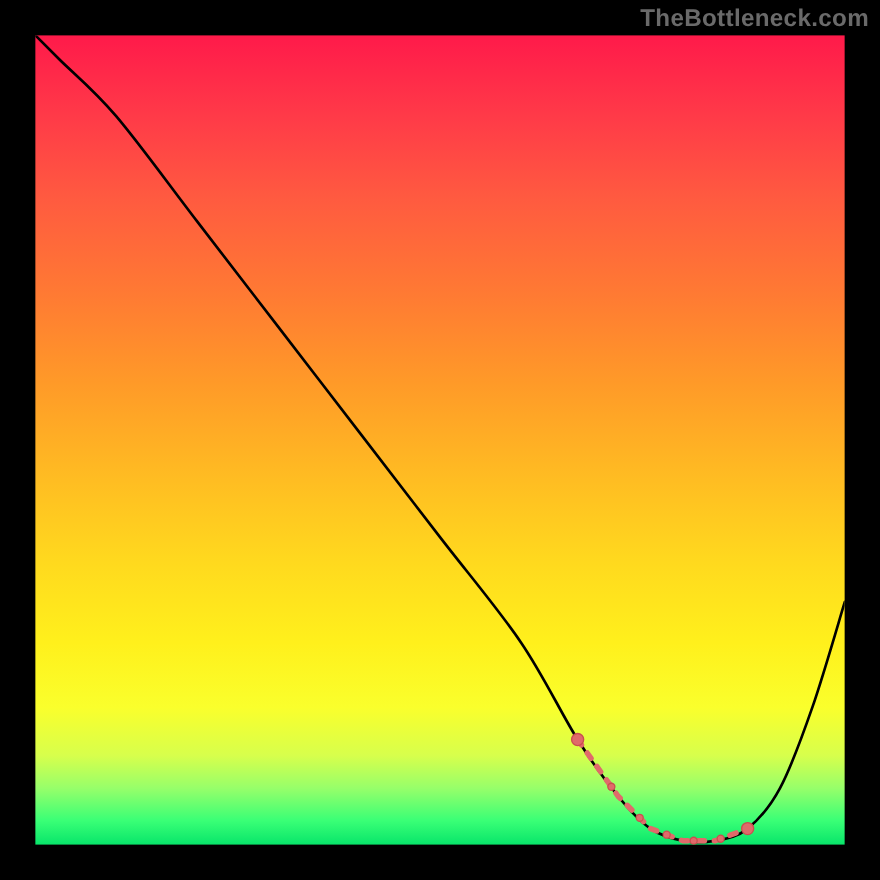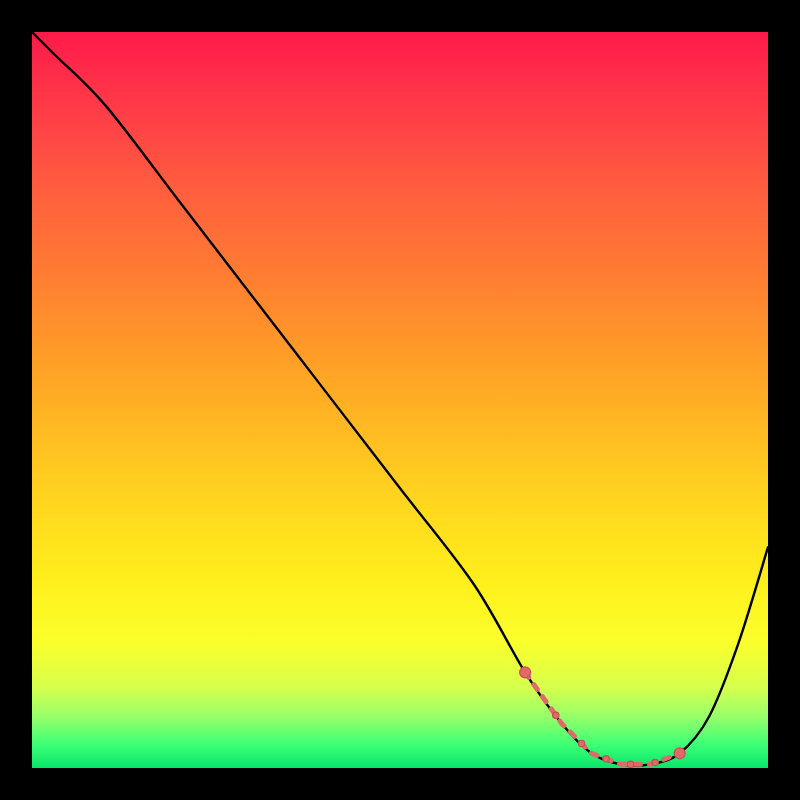--- a/index.html
+++ b/index.html
@@ -79,20 +79,21 @@
     stroke-width: 5;
     stroke-linecap: round;
     stroke-linejoin: round;
     stroke-dasharray: 6 9;
   }
 </style>
 </head>
 <body>
 
 <div class="frame">
+  <div class="watermark">TheBottleneck.com</div>
 
   <div class="plot-area">
     <div class="gradient"></div>
 
     <svg class="curve" viewBox="0 0 736 736" preserveAspectRatio="none">
       <path id="curve-path" class="curve-path" d="M 0 0 C 3.6799999999999997 3.680000000000007, 9.81333333333333 9.81333333333337, 22.08 22.08000000000004 C 34.346666666666664 34.346666666666714, 52.74666666666667 49.066666666666706, 73.60000000000001 73.60000000000002 C 94.45333333333335 98.13333333333334, 122.66666666666669 137.38666666666666, 147.20000000000002 169.27999999999997 C 171.73333333333335 201.1733333333333, 196.26666666666665 233.06666666666663, 220.79999999999998 264.96 C 245.33333333333331 296.8533333333333, 269.8666666666667 328.74666666666667, 294.40000000000003 360.64 C 318.9333333333334 392.5333333333333, 343.4666666666667 424.4266666666667, 368 456.32 C 392.5333333333333 488.2133333333333, 420.7466666666666 521.3333333333334, 441.59999999999997 552 C 462.4533333333333 582.6666666666666, 478.4 617.0133333333333, 493.12 640.3199999999999 C 507.84000000000003 663.6266666666666, 518.88 678.3466666666667, 529.92 691.84 C 540.9599999999999 705.3333333333334, 549.5466666666666 714.5333333333333, 559.36 721.28 C 569.1733333333334 728.0266666666666, 578.9866666666667 730.48, 588.8000000000001 732.32 C 598.6133333333335 734.1600000000001, 608.4266666666667 734.1600000000001, 618.24 732.32 C 628.0533333333333 730.48, 637.8666666666666 729.2533333333333, 647.68 721.28 C 657.4933333333333 713.3066666666666, 667.3066666666666 702.88, 677.12 684.48 C 686.9333333333334 666.08, 696.7466666666667 639.0933333333334, 706.56 610.88 C 716.3733333333332 582.6666666666666, 731.0933333333334 531.1466666666668, 736 515.2"></path>
       <path id="valley-path" class="valley-seg" d="M 493.12 640.3199999999999 L 529.92 691.84 L 559.36 721.28 L 588.8000000000001 732.32 L 618.24 732.32 L 647.68 721.28"></path>
       <g id="dots">
           <circle cx="493.12" cy="640.3199999999999" r="5.5" class="dot"></circle>
           <circle cx="523.7866666666666" cy="683.2533333333333" r="3.2" class="dot"></circle>

